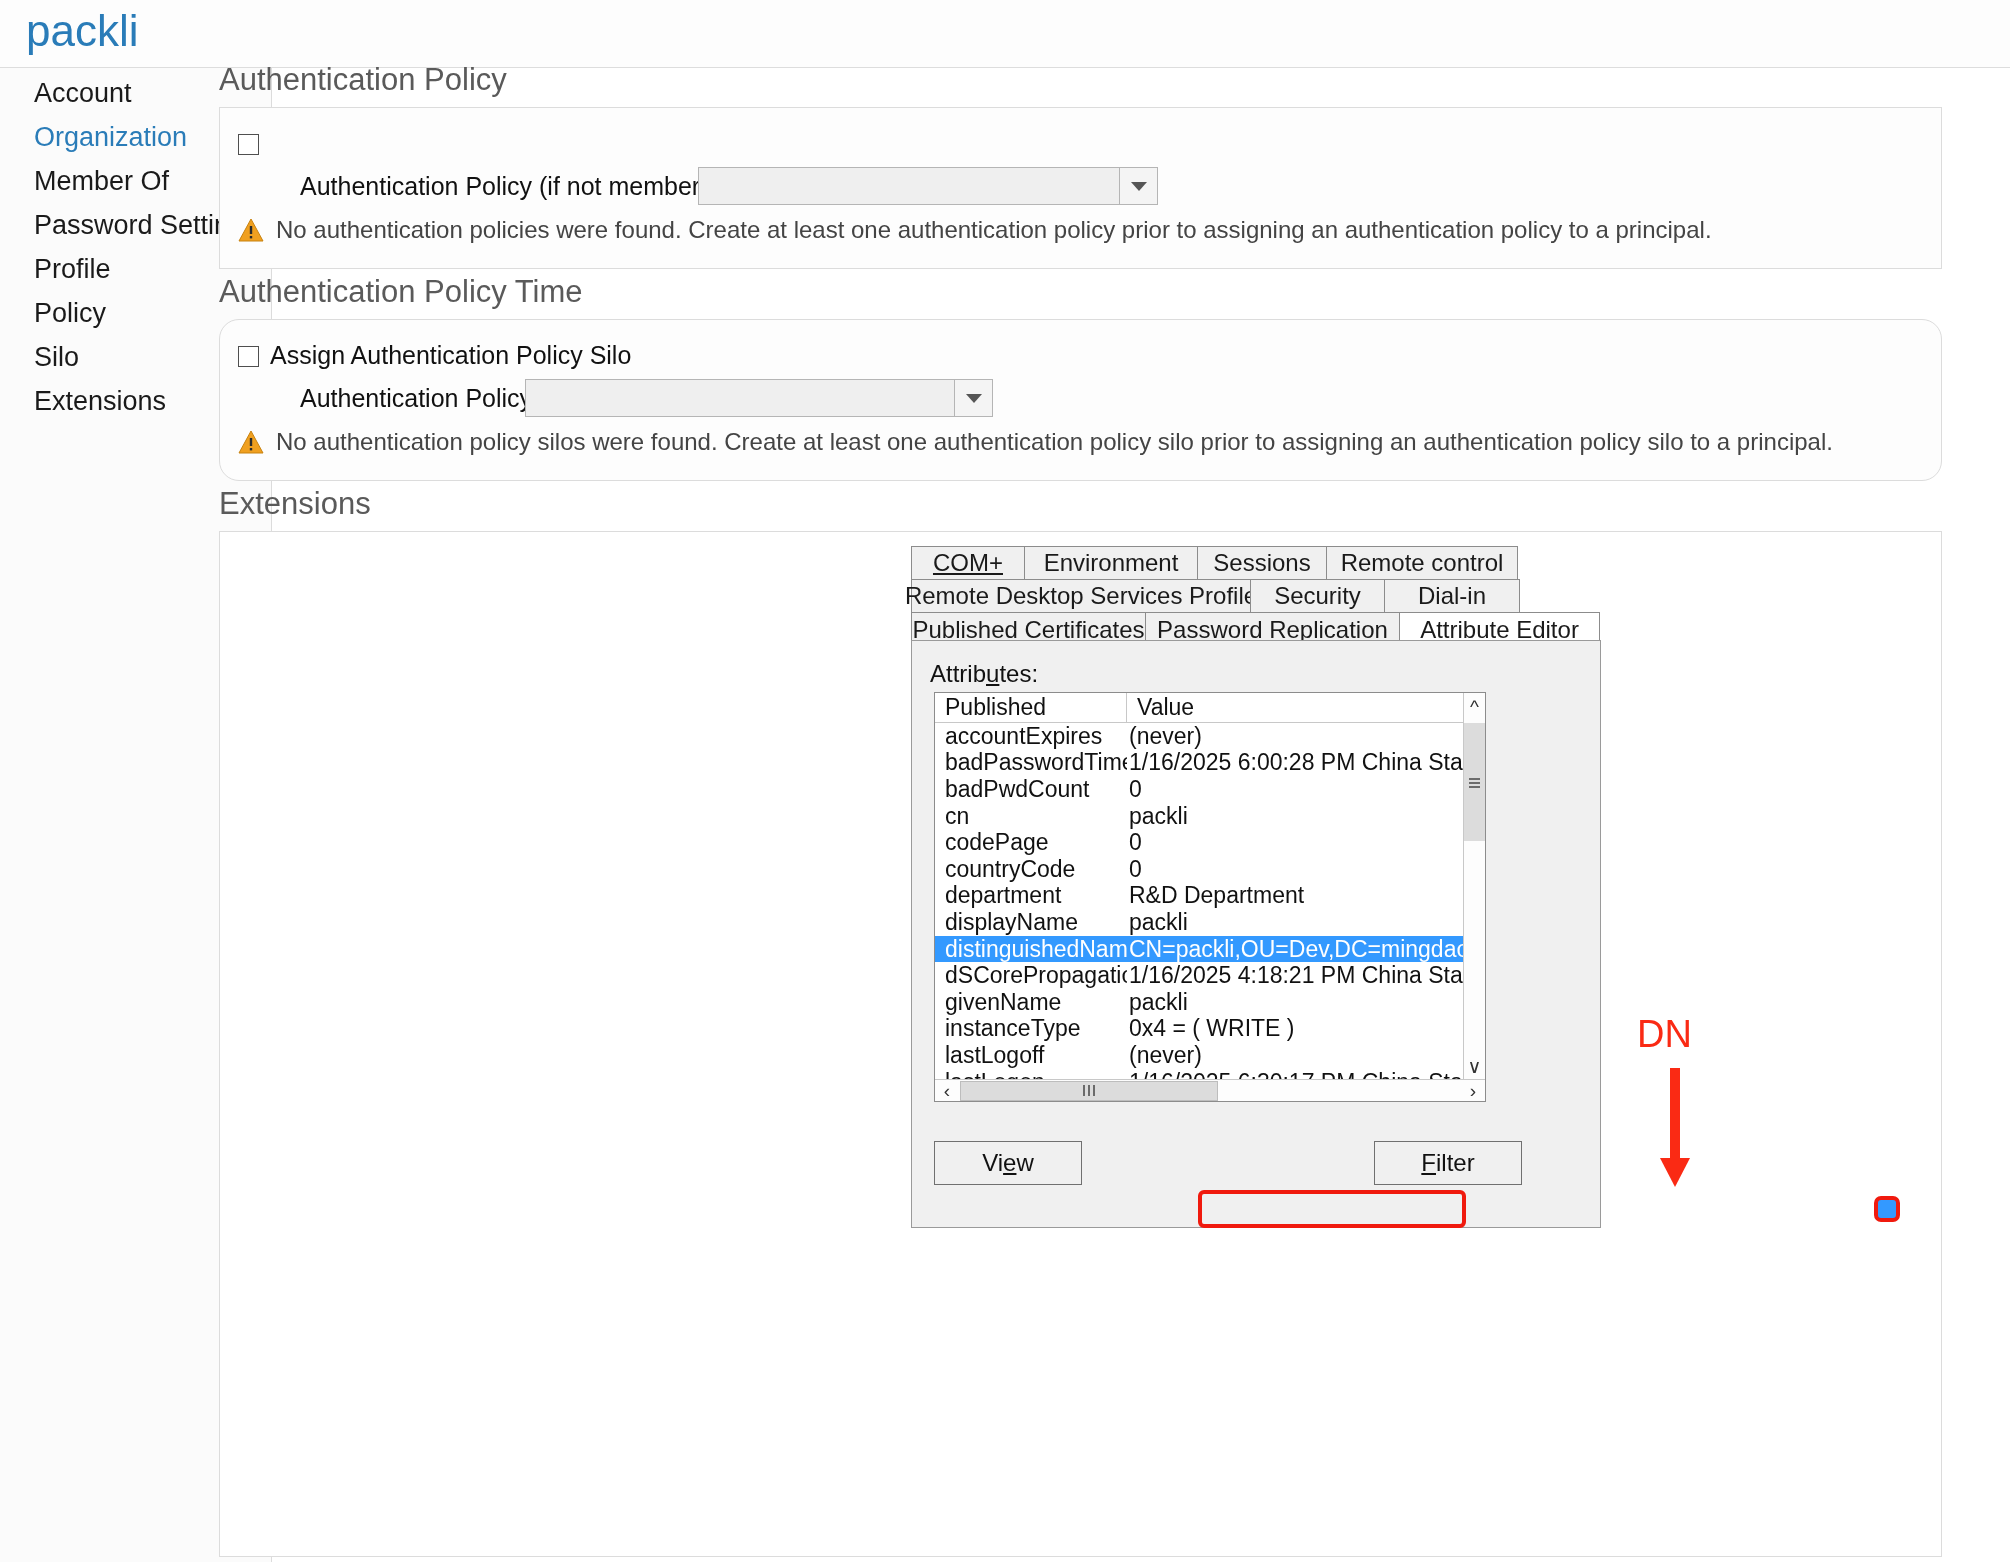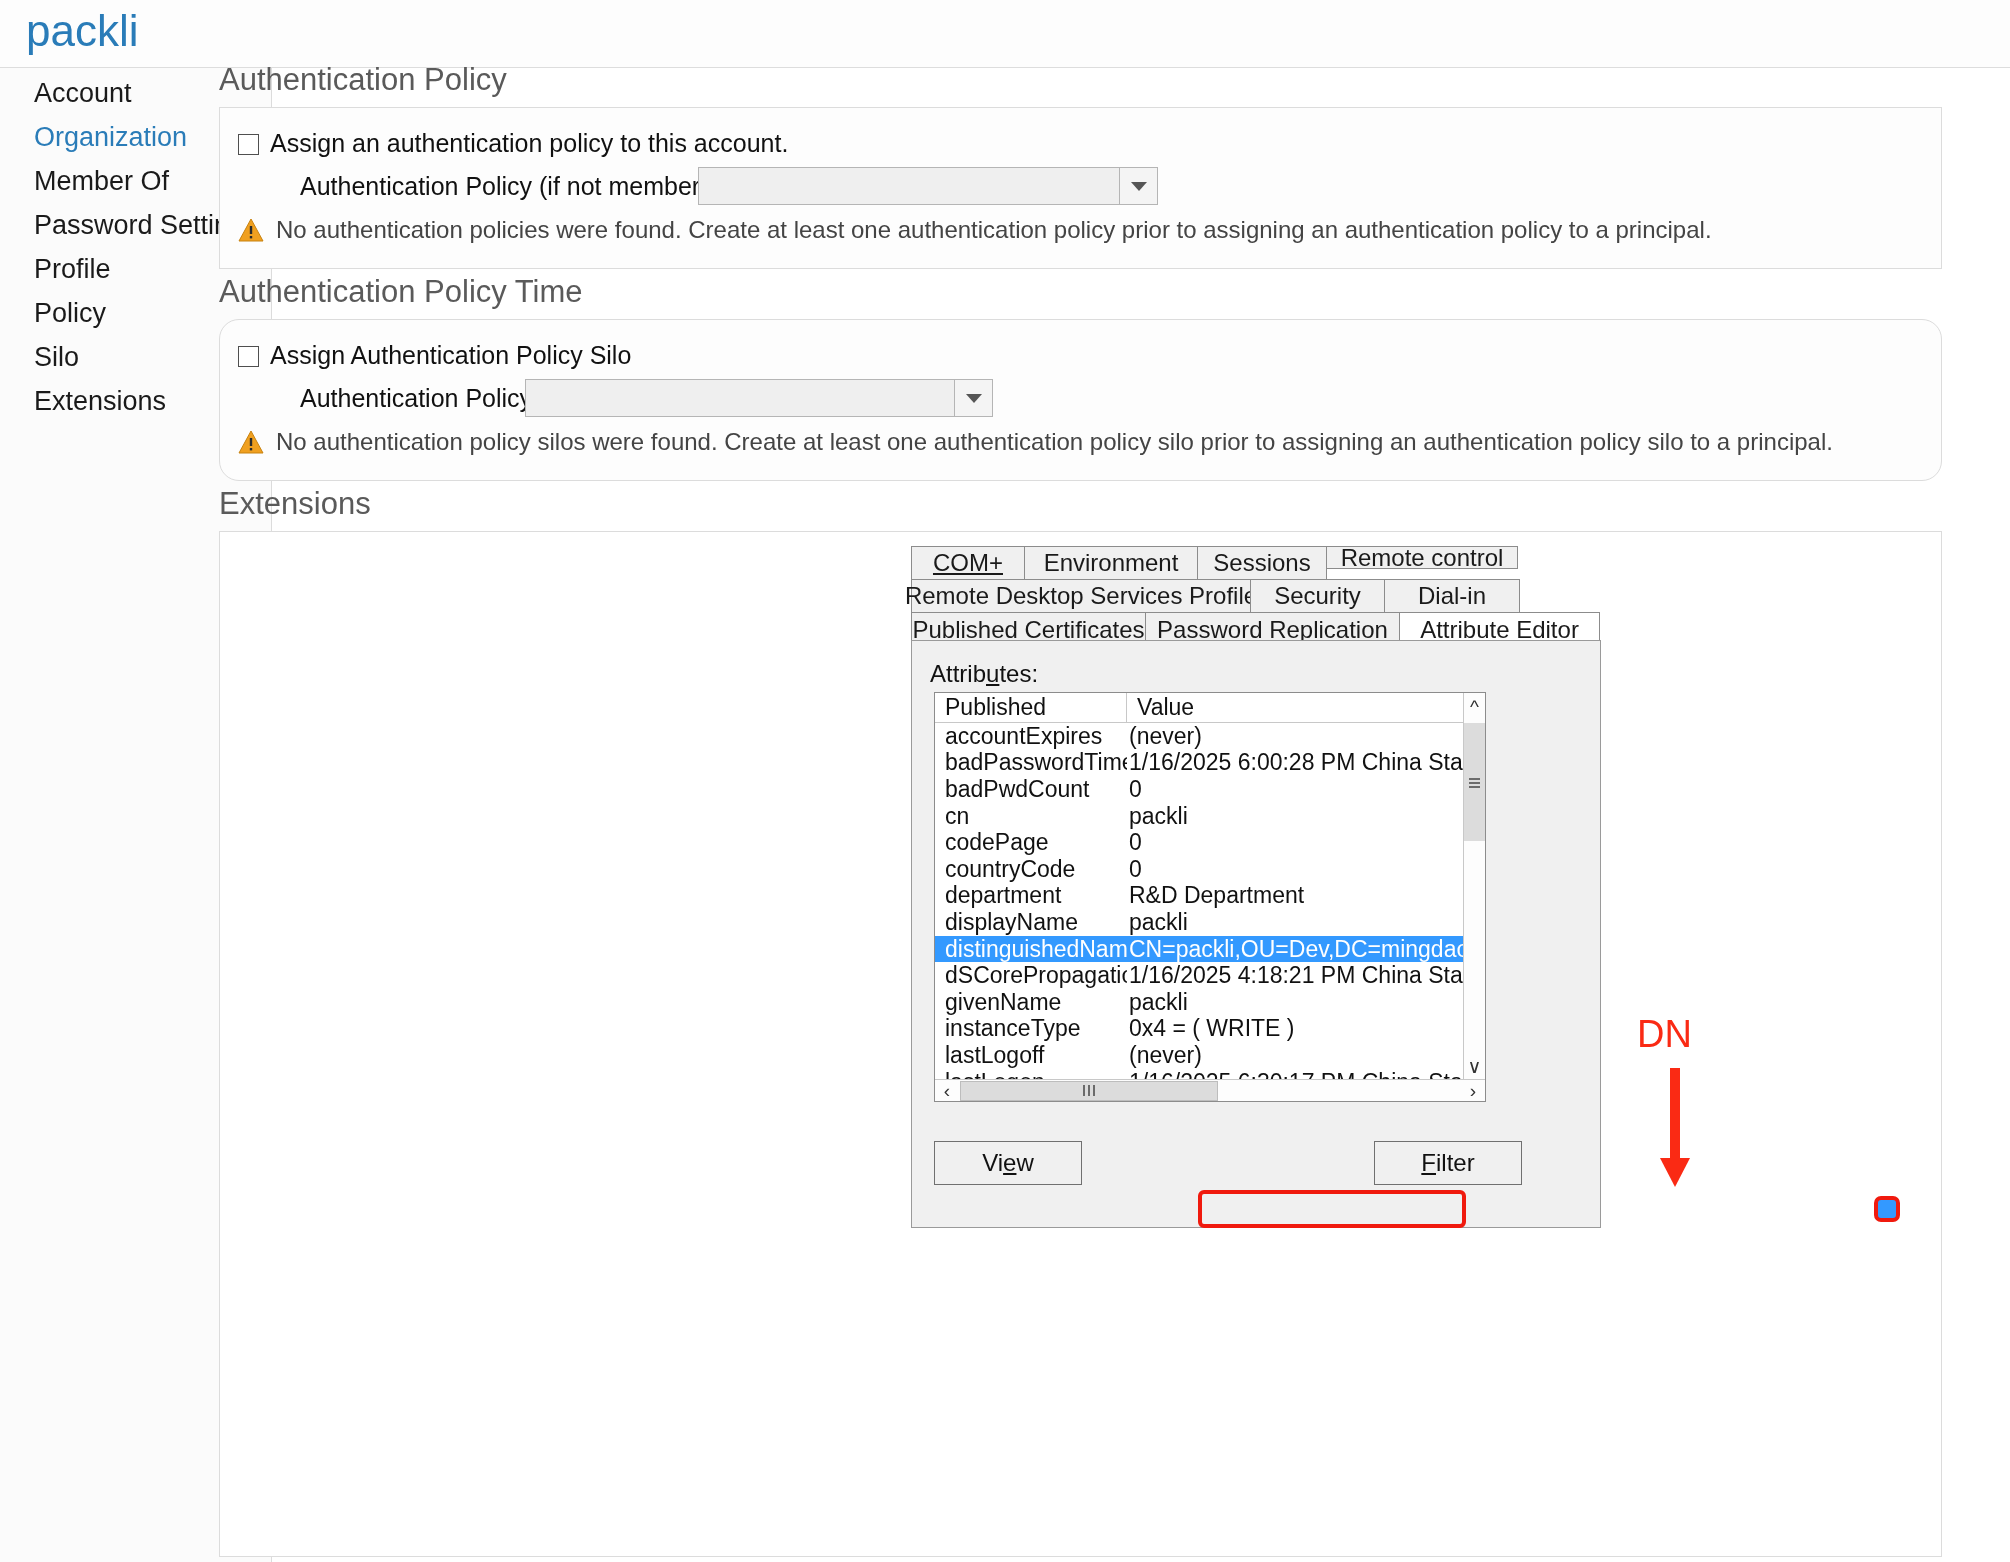--- a/index.html
+++ b/index.html
@@ -229,21 +229,20 @@
   </div>
   <div class="sidebar-divider"></div>
 
   <div class="main">
 
     <div class="section-title" style="left:-53px; top:-6px">Authentication Policy</div>
 
     <div class="panel" style="left:-53px; top:39px; width:1723px; height:162px;">
 
       <div class="cb" style="left:18px; top:26px;"></div>
-      <div class="cb-label" style="left:50px; top:21px;">Assign an authentication policy to this account.</div>
 
       <div class="field-label" style="left:80px; top:64px;">Authentication Policy (if not member of a Silo):</div>
 
       <div class="combo" style="left:478px; top:59px; width:460px;">
         <div class="cbox-text"></div>
         <div class="cbox-btn">
           <span class="caret-down"></span>
         </div>
       </div>
 
@@ -291,21 +290,21 @@
 
     <div class="panel" style="left:-53px; top:463px; width:1723px; height:1026px; background:#ffffff;"></div>
   </div>
 
   <div class="tabstrip">
 
     <div class="tabrow" style="left:0px; top:0px;">
       <div class="tab" style="width:114px; height:34px;text-decoration:underline;">COM+</div>
       <div class="tab" style="width:174px; height:34px;">Environment</div>
       <div class="tab" style="width:130px; height:34px;">Sessions</div>
-      <div class="tab" style="width:192px; height:23px;">Remote control</div>
+      <div class="tab" style="width:192px; height:34px;">Remote control</div>
     </div>
 
     <div class="tabrow" style="left:0px; top:33px;">
       <div class="tab" style="width:340px; height:34px;">Remote Desktop Services Profile</div>
       <div class="tab" style="width:135px; height:34px;">Security</div>
       <div class="tab" style="width:136px; height:34px;">Dial-in</div>
     </div>
 
     <div class="tabrow" style="left:0px; top:66px;align-items:center;">
       <div class="tab" style="width:235px; height:36px;">Published Certificates</div>

